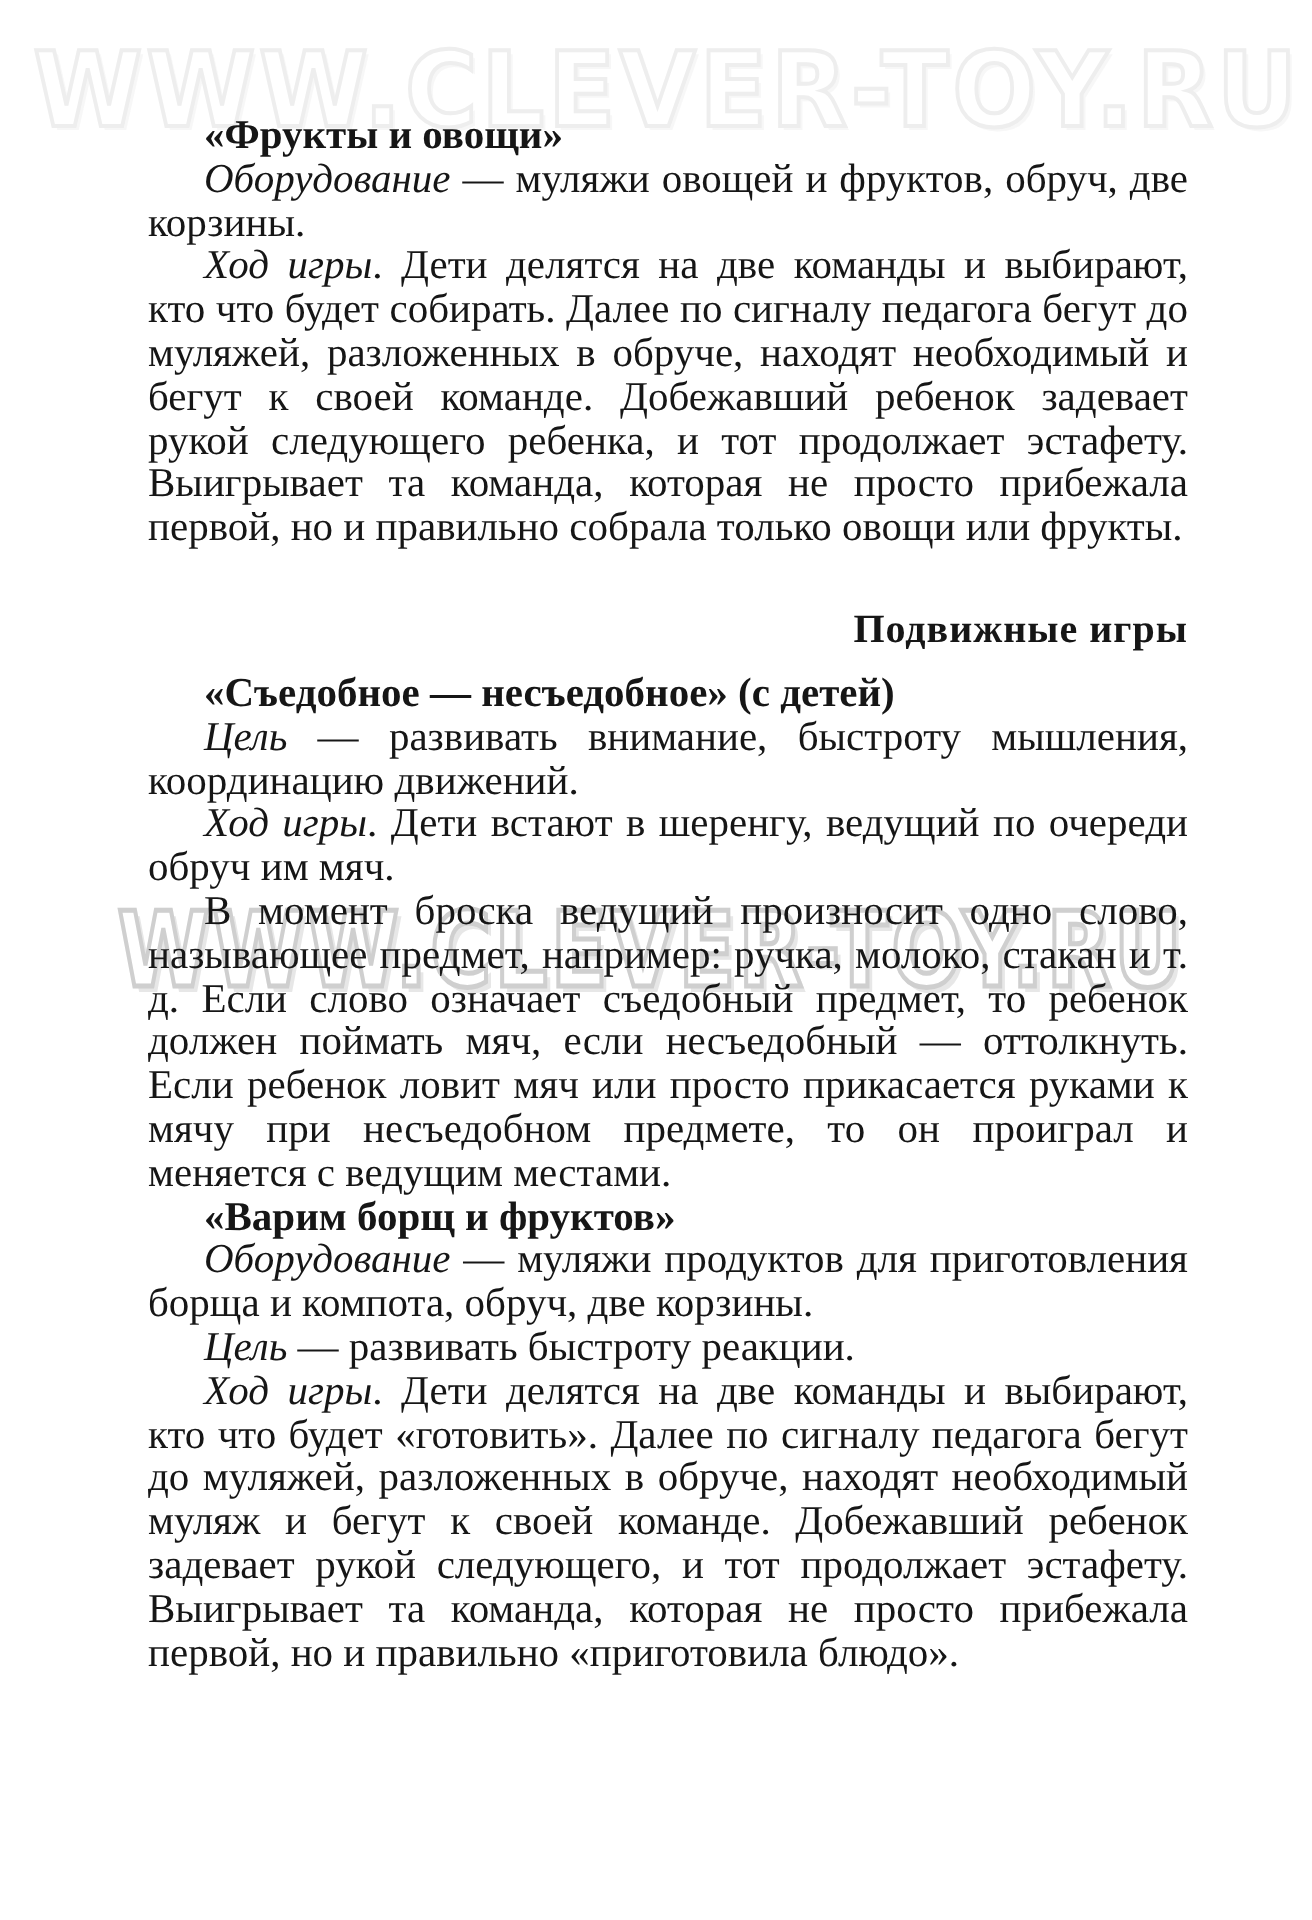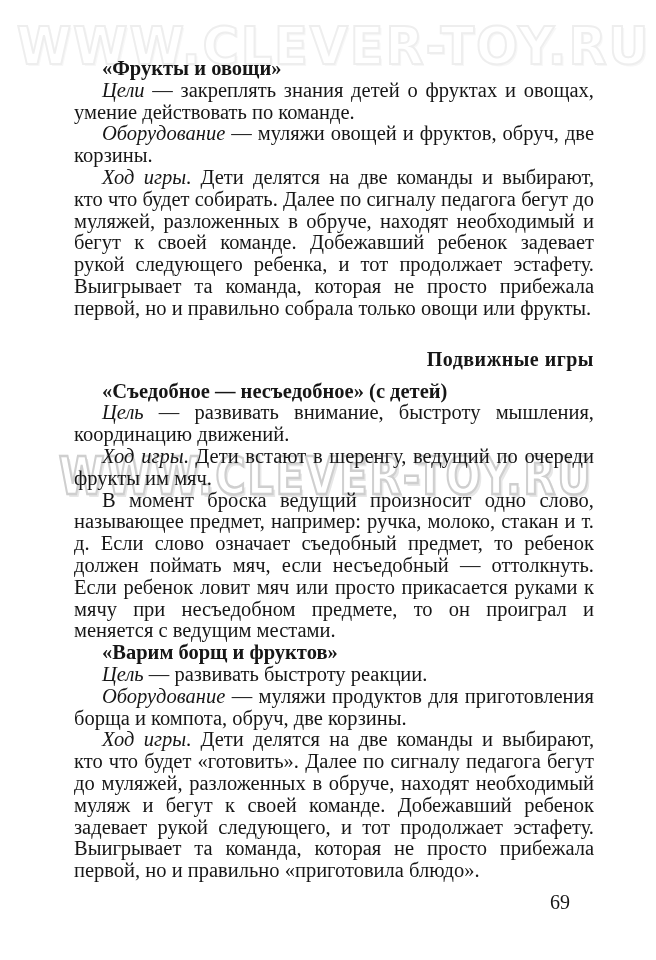--- a/index.html
+++ b/index.html
@@ -102,39 +102,37 @@
   </div>
 
   <div class="watermark wm-mid">
     <span class="wm-text">WWW.CLEVER-TOY.RU</span>
   </div>
 
   <div class="content">
 
     <section>
       <p class="game-title">«Фрукты и овощи»</p>
-      <p class="para"><span class="lead">Цели</span><span> — закреплять знания детей о фруктах и овощах, умение действовать по команде.</span></p>
       <p class="para"><span class="lead">Оборудование</span><span> — муляжи овощей и фруктов, обруч, две корзины.</span></p>
       <p class="para"><span class="lead">Ход игры</span><span>. Дети делятся на две команды и выбирают, кто что будет собирать. Далее по сигналу педагога бегут до муляжей, разложенных в обруче, находят необходимый и бегут к своей команде. Добежавший ребенок задевает рукой следующего ребенка, и тот продолжает эстафету. Выигрывает та команда, которая не просто прибежала первой, но и правильно собрала только овощи или фрукты.</span></p>
     </section>
 
     <h2 class="section-heading">Подвижные игры</h2>
 
     <section>
       <p class="game-title">«Съедобное — несъедобное» (с детей)</p>
       <p class="para"><span class="lead">Цель</span><span> — развивать внимание, быстроту мышления, координацию движений.</span></p>
-      <p class="para"><span class="lead">Ход игры</span><span>. Дети встают в шеренгу, ведущий по очереди фрукты им мяч.</span></p>
+      <p class="para"><span class="lead">Ход игры</span><span>. Дети встают в шеренгу, ведущий по очереди обруч им мяч.</span></p>
       <p class="para"><span class="lead"></span><span>В момент броска ведущий произносит одно слово, называющее предмет, например: ручка, молоко, стакан и т. д. Если слово означает съедобный предмет, то ребенок должен поймать мяч, если несъедобный — оттолкнуть. Если ребенок ловит мяч или просто прикасается руками к мячу при несъедобном предмете, то он проиграл и меняется с ведущим местами.</span></p>
     </section>
 
     <section>
       <p class="game-title">«Варим борщ и фруктов»</p>
+      <p class="para"><span class="lead">Оборудование</span><span> — муляжи продуктов для приготовления борща и компота, обруч, две корзины.</span></p>
       <p class="para"><span class="lead">Цель</span><span> — развивать быстроту реакции.</span></p>
-      <p class="para"><span class="lead">Оборудование</span><span> — муляжи продуктов для приготовления борща и компота, обруч, две корзины.</span></p>
       <p class="para"><span class="lead">Ход игры</span><span>. Дети делятся на две команды и выбирают, кто что будет «готовить». Далее по сигналу педагога бегут до муляжей, разложенных в обруче, находят необходимый муляж и бегут к своей команде. Добежавший ребенок задевает рукой следующего, и тот продолжает эстафету. Выигрывает та команда, которая не просто прибежала первой, но и правильно «приготовила блюдо».</span></p>
     </section>
 
 
   </div>
 
-  <div class="page-number">69</div>
 
 </div>
 
 </body></html>

